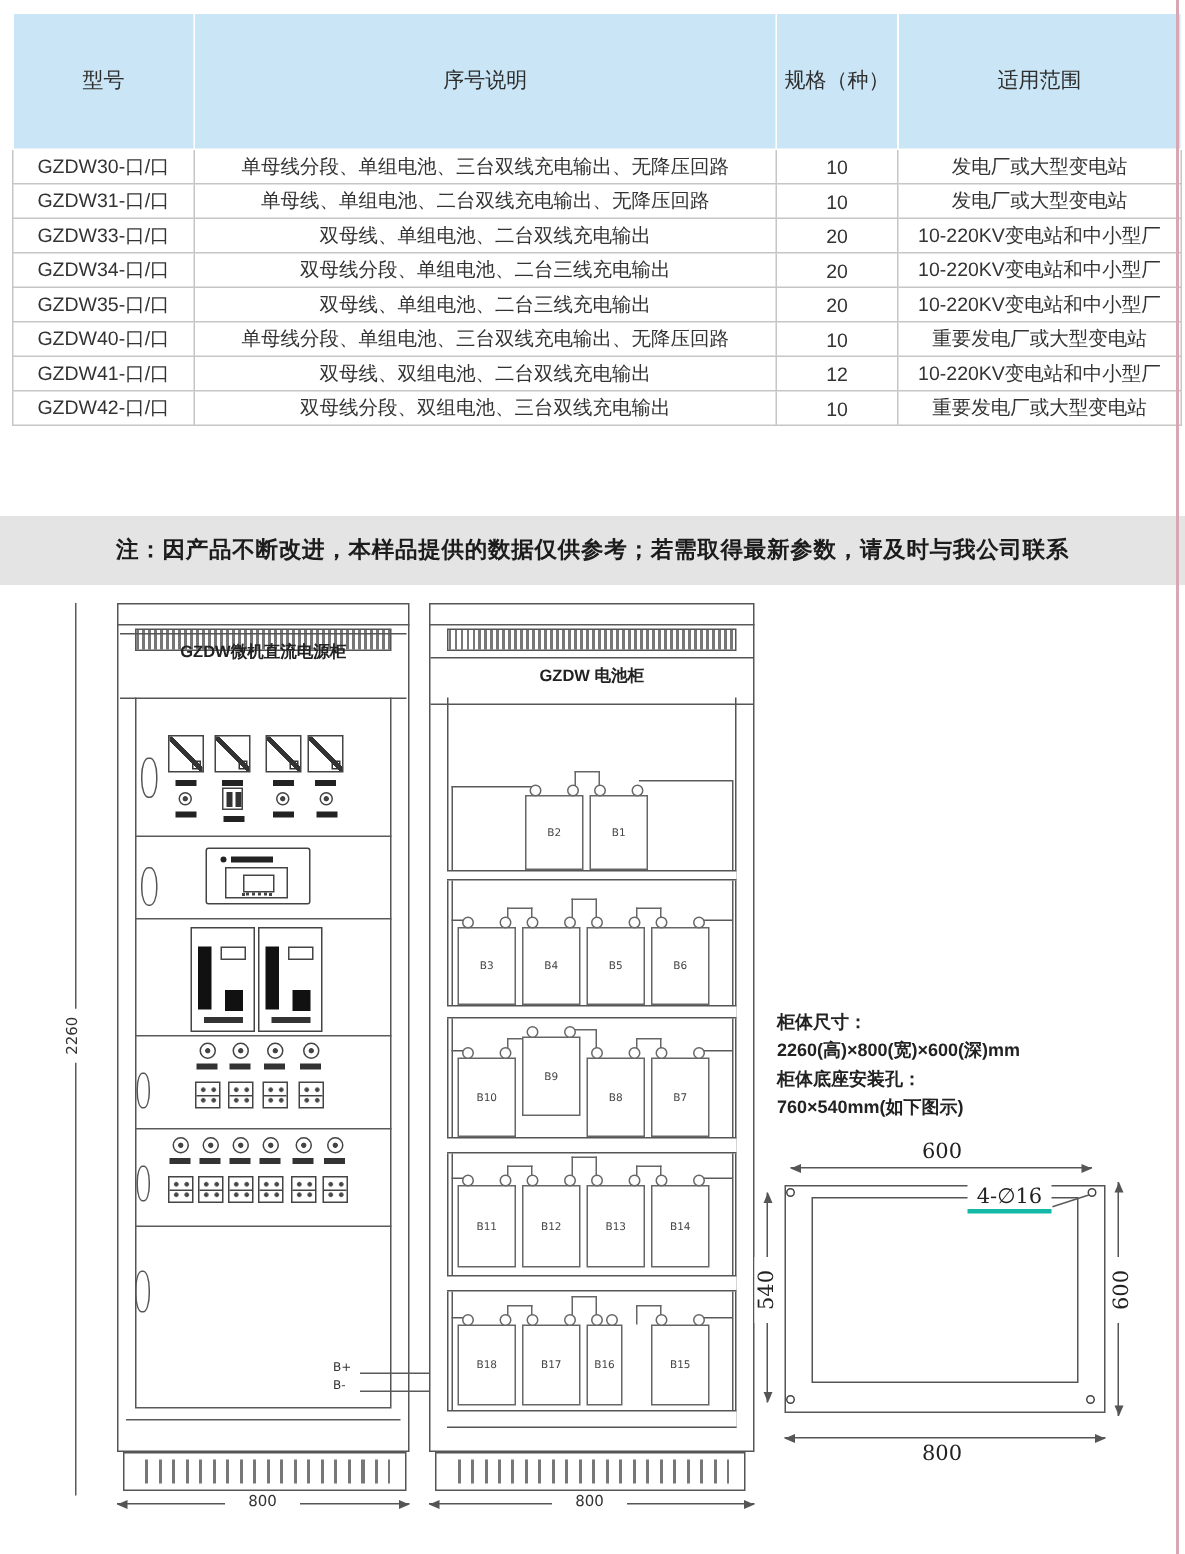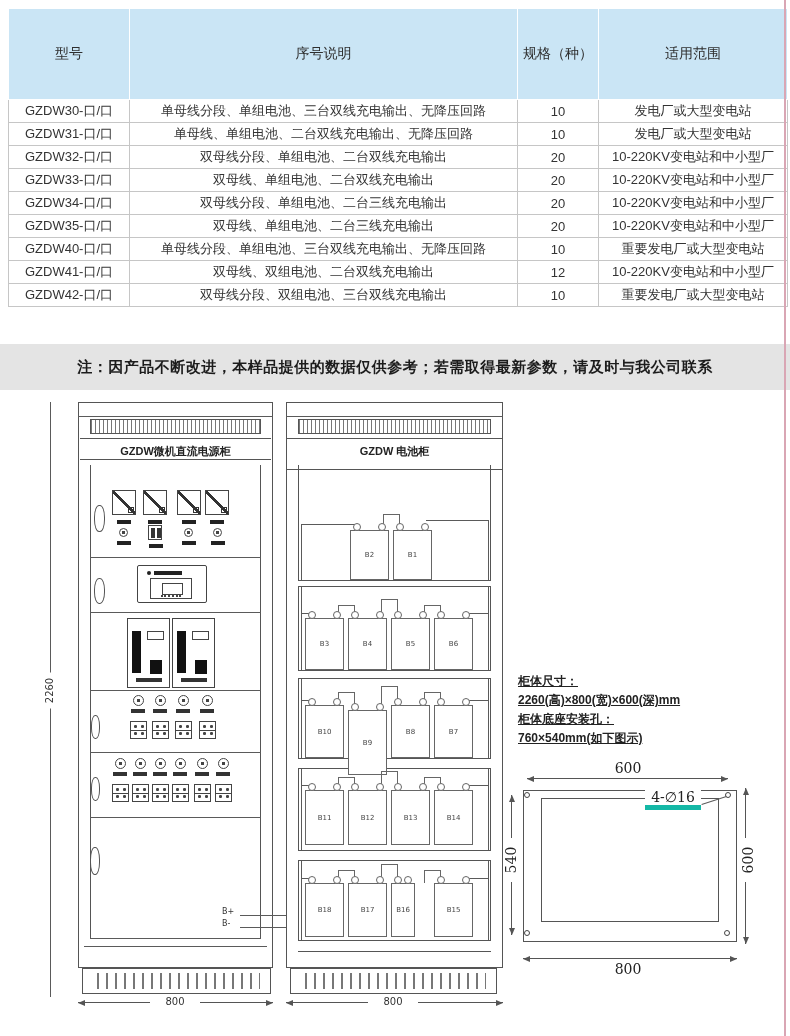--- a/index.html
+++ b/index.html
@@ -69,21 +69,21 @@
   .dimh{border-top:1px solid #555;height:0;}
   .dimh::before{content:"";position:absolute;left:0;top:-3px;border:3px solid transparent;border-right:7px solid #555;border-left:0;}
   .dimh::after{content:"";position:absolute;right:0;top:-3px;border:3px solid transparent;border-left:7px solid #555;border-right:0;}
   .dimv{border-left:1px solid #555;width:0;}
   .dimv::before{content:"";position:absolute;top:0;left:-3px;border:3px solid transparent;border-bottom:7px solid #555;border-top:0;}
   .dimv::after{content:"";position:absolute;bottom:0;left:-3px;border:3px solid transparent;border-top:7px solid #555;border-bottom:0;}
   .dlab{background:#fff;font-size:10px;color:#333;text-align:center;font-family:"DejaVu Sans",sans-serif;padding:0 3px;}
   .mlab{background:#fff;font-size:14px;color:#222;text-align:center;font-family:"DejaVu Serif",serif;}
   .rot{transform:rotate(-90deg);transform-origin:center;}
   .anno{left:518px;top:282px;width:240px;font-size:12px;font-weight:bold;color:#222;line-height:19px;}
-  .anno b{position:static;display:block;font-weight:bold;text-decoration:underline;}
+  .anno b{position:static;display:block;font-weight:bold;}
   .hole{width:6px;height:6px;border:1px solid #444;border-radius:50%;background:#fff;}
   .pink{position:absolute;left:784px;top:0;width:2px;height:1036px;background:#d9a6b4;}
 </style>
 </head>
 <body>
 
 <div class="page">
 
   <table class="tbl">
     <thead>
@@ -101,26 +101,20 @@
           <td class="num">10</td>
           <td>发电厂或大型变电站</td>
         </tr>
       <tr>
           <td>GZDW31-口/口</td>
           <td>单母线、单组电池、二台双线充电输出、无降压回路</td>
           <td class="num">10</td>
           <td>发电厂或大型变电站</td>
         </tr>
       <tr>
-          <td>GZDW32-口/口</td>
-          <td>双母线分段、单组电池、二台双线充电输出</td>
-          <td class="num">20</td>
-          <td>10-220KV变电站和中小型厂</td>
-        </tr>
-      <tr>
           <td>GZDW33-口/口</td>
           <td>双母线、单组电池、二台双线充电输出</td>
           <td class="num">20</td>
           <td>10-220KV变电站和中小型厂</td>
         </tr>
       <tr>
           <td>GZDW34-口/口</td>
           <td>双母线分段、单组电池、二台三线充电输出</td>
           <td class="num">20</td>
           <td>10-220KV变电站和中小型厂</td>
@@ -152,21 +146,21 @@
     </tbody>
   </table>
 
   <div class="note">注：因产品不断改进，本样品提供的数据仅供参考；若需取得最新参数，请及时与我公司联系</div>
 
   <div class="draw">
 
     <div class="fr" style="left:78px;top:12px;width:195px;height:566px"></div>
     <div class="ln" style="left:78px;top:26px;width:195px"></div>
     <div class="vent" style="left:90px;top:29px;width:171px;height:15px"></div>
-    <div class="tband" style="left:80px;top:48px;width:191px;height:22px"><b>GZDW微机直流电源柜</b></div>
+    <div class="tband" style="left:80px;top:32px;width:191px;height:44px"><b>GZDW微机直流电源柜</b></div>
     <div class="doorln" style="left:90px;top:75px;width:171px;height:473px"></div>
     <div class="ln" style="left:90px;top:167px;width:171px"></div>
     <div class="ln" style="left:90px;top:222px;width:171px"></div>
     <div class="ln" style="left:90px;top:300px;width:171px"></div>
     <div class="ln" style="left:90px;top:362px;width:171px"></div>
     <div class="ln" style="left:90px;top:427px;width:171px"></div>
     <div class="ln" style="left:90px;top:548px;width:171px"></div>
     <div class="ln" style="left:84px;top:556px;width:183px"></div>
     <div class="plinth" style="left:82px;top:578px;width:189px;height:26px">
         <div class="slots"></div>
@@ -263,21 +257,21 @@
       </div>
 
     <div class="br" style="left:338px;top:302px;width:17px;height:13px"></div>
     <div class="br" style="left:381px;top:296px;width:17px;height:19px"></div>
     <div class="br" style="left:424px;top:302px;width:17px;height:13px"></div>
     <div class="ln" style="left:301px;top:310px;width:11px"></div>
     <div class="ln" style="left:467px;top:310px;width:21px"></div>
     <div class="bat" style="left:305px;top:315px;width:39px;height:53px">
         <span>B10</span>
       </div>
-    <div class="bat" style="left:348px;top:320px;width:39px;height:65px">
+    <div class="bat" style="left:348px;top:301px;width:39px;height:53px">
         <span>B9</span>
       </div>
     <div class="bat" style="left:391px;top:315px;width:39px;height:53px">
         <span>B8</span>
       </div>
     <div class="bat" style="left:434px;top:315px;width:39px;height:53px">
         <span>B7</span>
       </div>
 
     <div class="br" style="left:338px;top:387px;width:17px;height:13px"></div>
@@ -334,21 +328,21 @@
       <b>柜体底座安装孔：</b>
       <b>760×540mm(如下图示)</b>
     </div>
 
     <div class="fr" style="left:523px;top:400px;width:214px;height:152px;border-width:1px"></div>
     <div class="fr" style="left:541px;top:408px;width:178px;height:124px;border-width:1px"></div>
     <div class="hole" style="left:524px;top:402px"></div>
     <div class="hole" style="left:725px;top:402px"></div>
     <div class="hole" style="left:524px;top:540px"></div>
     <div class="hole" style="left:724px;top:540px"></div>
-    <div class="mlab" style="left:645px;top:399px;width:56px;border-bottom:5px solid #14b8a6">4-∅16</div>
+    <div class="mlab" style="left:645px;top:399px;width:56px;border-bottom:3px solid #14b8a6">4-∅16</div>
     <div class="ln" style="left:701px;top:410px;width:26px;transform:rotate(-18deg)"></div>
 
     <div class="dimh" style="left:527px;top:388px;width:201px"></div>
     <div class="mlab" style="left:588px;top:370px;width:80px">600</div>
     <div class="dimh" style="left:523px;top:568px;width:214px"></div>
     <div class="mlab" style="left:588px;top:571px;width:80px">800</div>
     <div class="dimv" style="left:511px;top:405px;height:140px"></div>
     <div class="mlab rot" style="left:489px;top:462px;width:44px">540</div>
     <div class="dimv" style="left:745px;top:398px;height:156px"></div>
     <div class="mlab rot" style="left:726px;top:462px;width:44px">600</div>

